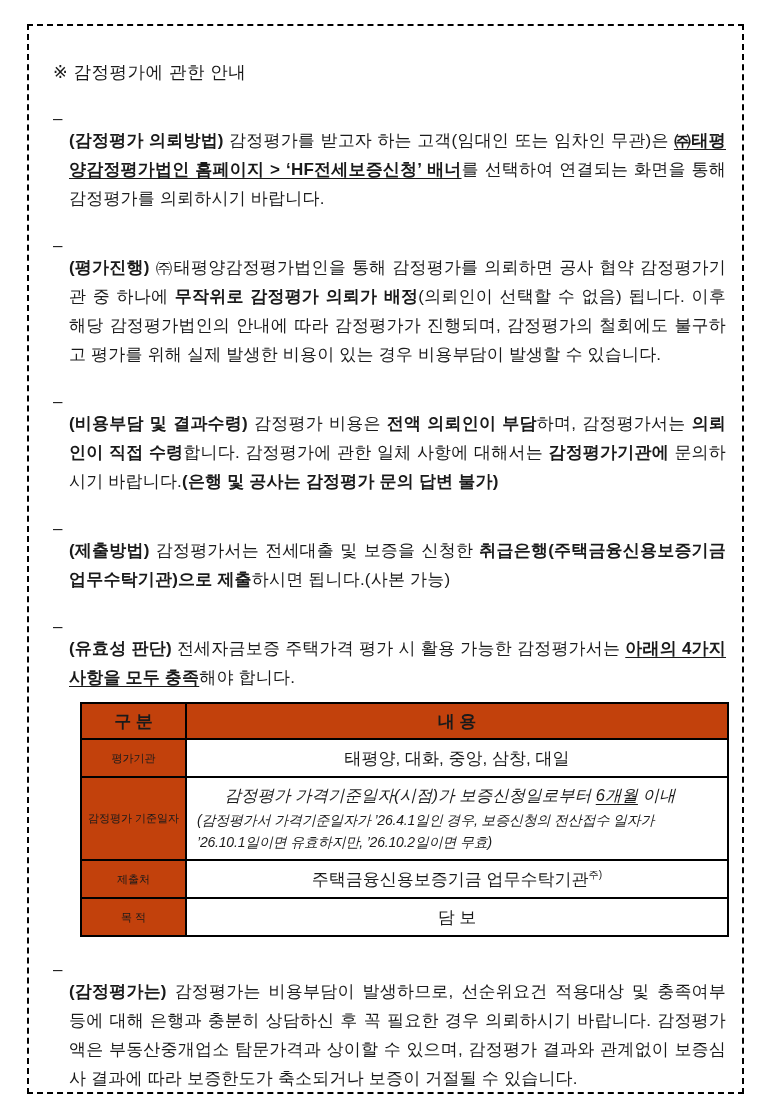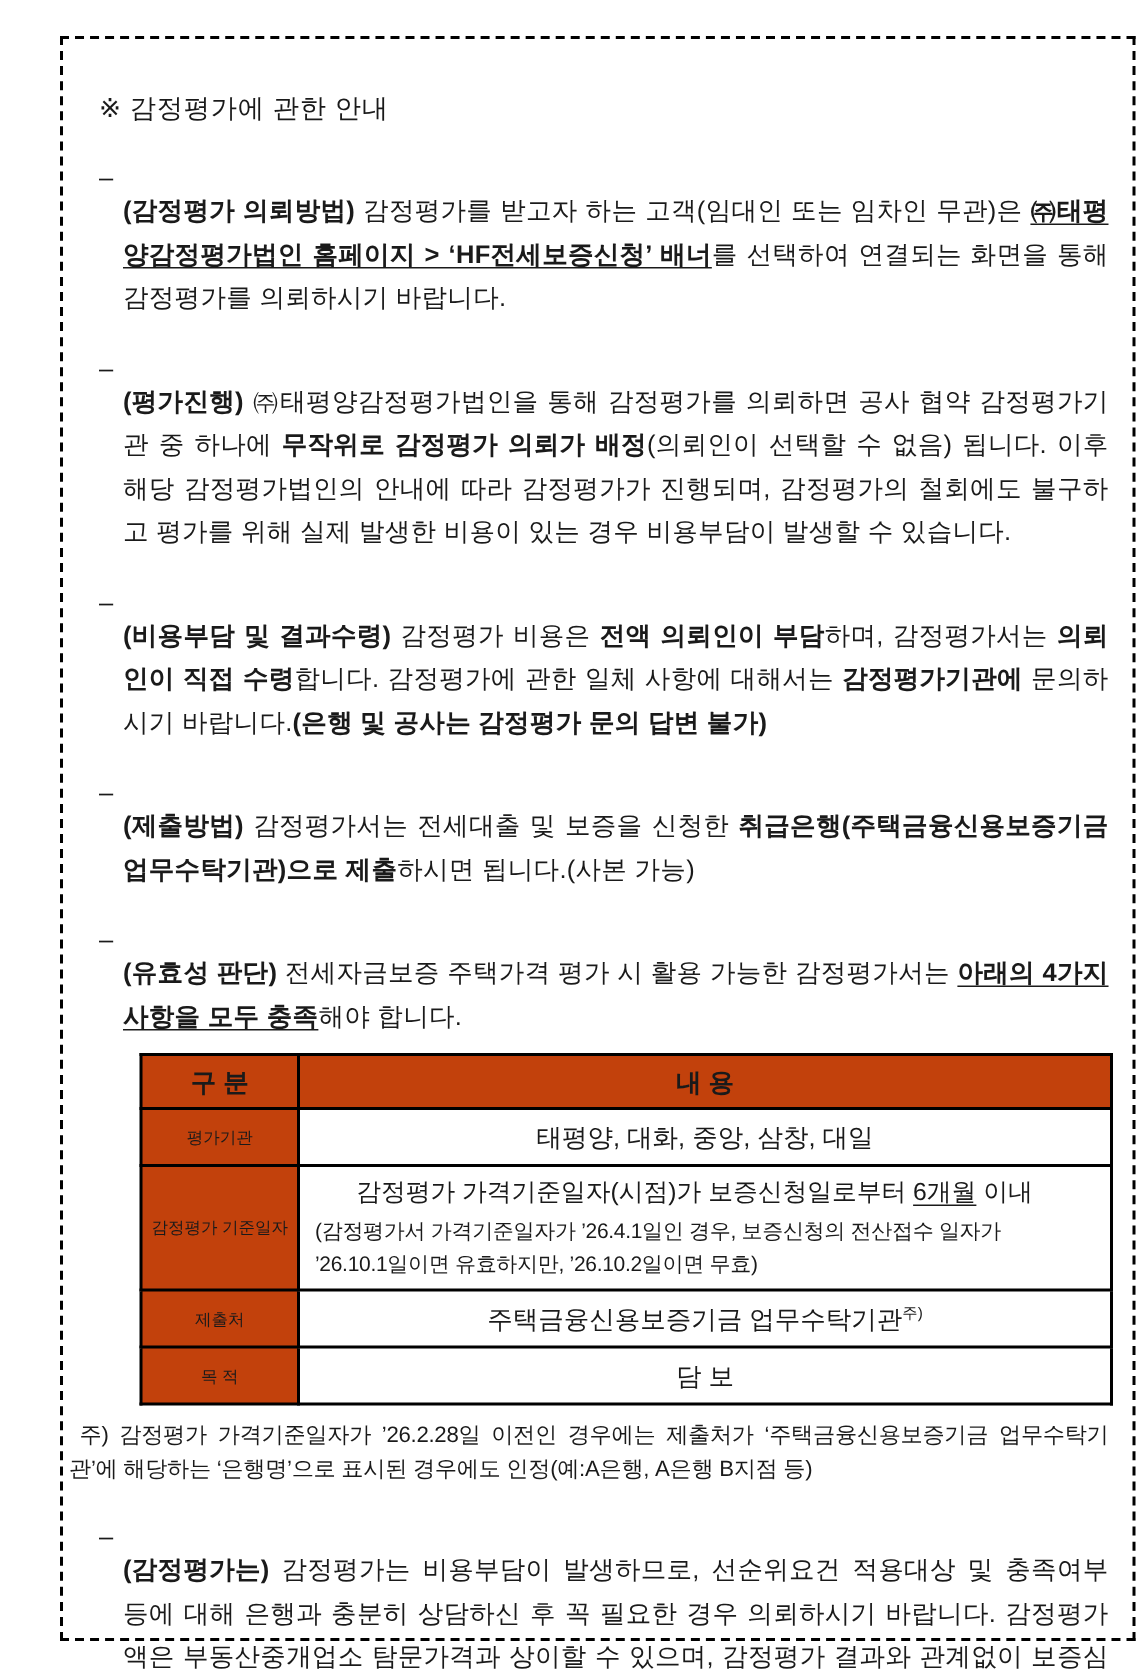--- a/index.html
+++ b/index.html
@@ -2,21 +2,21 @@
 <html><head>
 <meta charset="utf-8">
 <style>
   html,body{margin:0;padding:0;}
   body{
     width:765px;height:1115px;background:#ffffff;position:relative;
     font-family:"Liberation Sans","DejaVu Sans",sans-serif;
     color:#1a1a1a;
   }
   .frame{
-    position:absolute;left:40px;top:24px;width:717px;height:1070px;
+    position:absolute;left:27px;top:24px;width:717px;height:1070px;
     box-sizing:border-box;border:2px dashed #000;
     padding:32px 16px 0 24px;
   }
   .title{
     font-size:17.5px;line-height:28px;margin:0 0 16px 0;
     letter-spacing:0.5px;font-weight:normal;
   }
   .item{display:flex;margin-top:18px;font-size:17px;line-height:29px;letter-spacing:0.2px;}
   .item .dash{flex:0 0 16px;}
   .item .itext{flex:1;text-align:justify;margin-top:22px;}
@@ -24,21 +24,21 @@
   .u{text-decoration:underline;text-underline-offset:3px;}
   sup{font-size:0.6em;line-height:0;}
   table.criteria{
     border-collapse:collapse;margin:10px 0 0 27px;width:649px;
     table-layout:fixed;
   }
   table.criteria td{border:2px solid #000;text-align:center;vertical-align:middle;}
   td.col1{width:95px;background:#c2410c;font-weight:normal;font-size:11px;padding:2px 4px;}
   tr.head td{background:#c2410c;font-weight:bold;font-size:17px;height:30px;}
   td.content{font-size:17px;height:30px;padding:3px 6px;}
-  td.r2content{padding:4px 22px 6px 8px;}
+  td.r2content{padding:4px 22px 6px 8px;font-style:italic;}
   .r2-line1{font-size:16.5px;text-align:center;line-height:27px;}
   .r2-line2{font-size:14px;text-align:left;line-height:22px;padding-left:2px;letter-spacing:-0.2px;}
   .footnote{
     margin:9px 0 0 -20px;font-size:14.8px;line-height:23px;
     text-align:justify;text-indent:7px;letter-spacing:-0.2px;
   }
 </style>
 </head>
 <body>
 
@@ -92,20 +92,19 @@
       <td class="col1">제출처</td>
       <td class="content"><span>주택금융신용보증기금 업무수탁기관</span><sup>주)</sup></td>
     </tr>
     <tr>
       <td class="col1">목 적</td>
       <td class="content"><span>담 보</span></td>
     </tr>
   </tbody>
     </table>
 
-  <div class="footnote">주) 감정평가 가격기준일자가 ’26.2.28일 이전인 경우에는 제출처가 ‘주택금융신용보증기금 업무수탁기관’에 해당하는 ‘은행명’으로 표시된 경우에도 인정(예:A은행, A은행 B지점 등)</div>
 
   <div class="item">
     <span class="dash">–</span>
     <div class="itext"><span class="b">(감정평가는)</span><span> 감정평가는 비용부담이 발생하므로, 선순위요건 적용대상 및 충족여부 등에 대해 은행과 충분히 상담하신 후 꼭 필요한 경우 의뢰하시기 바랍니다. 감정평가액은 부동산중개업소 탐문가격과 상이할 수 있으며, 감정평가 결과와 관계없이 보증심사 결과에 따라 보증한도가 축소되거나 보증이 거절될 수 있습니다.</span></div>
   </div>
 
 </div>
 
 </body></html>

